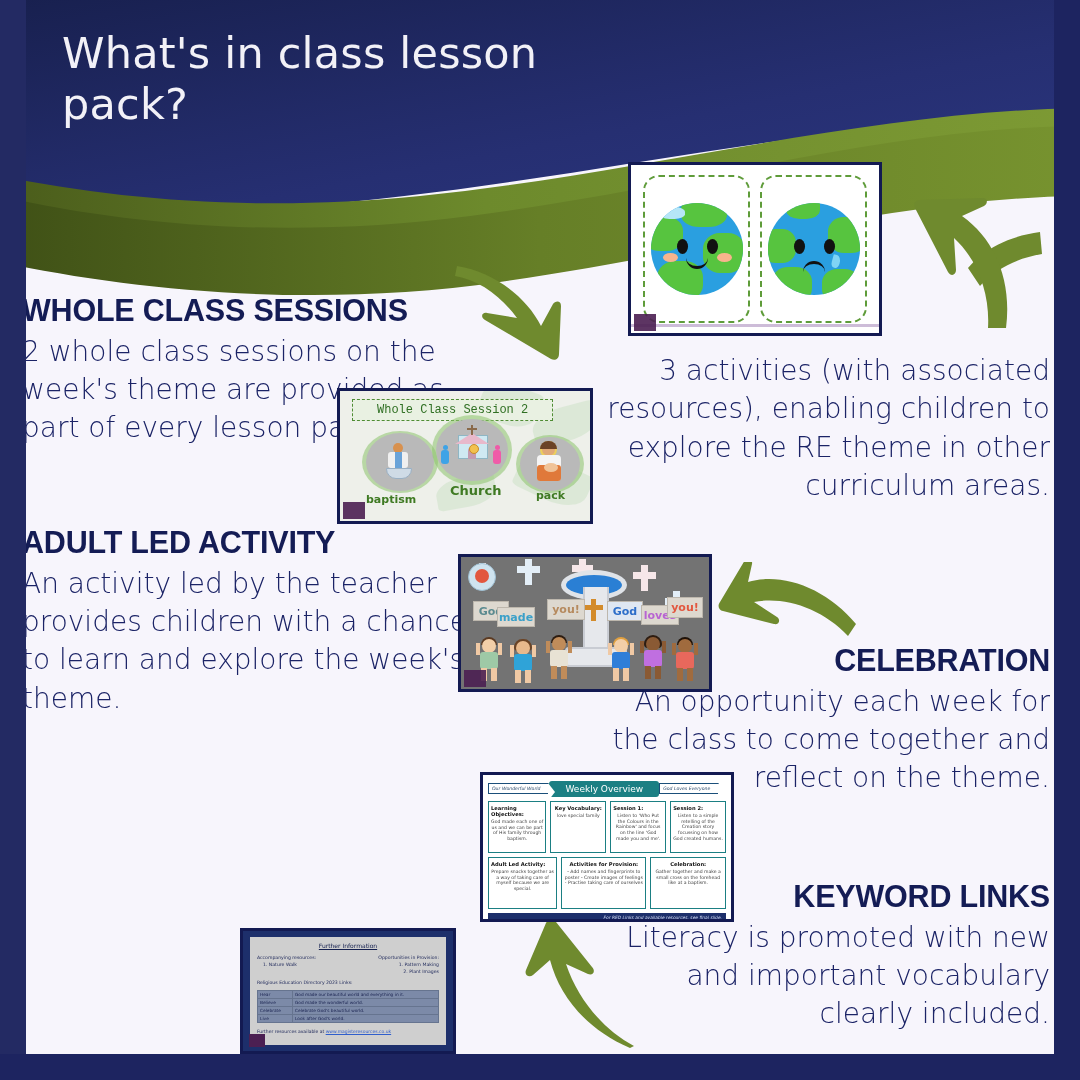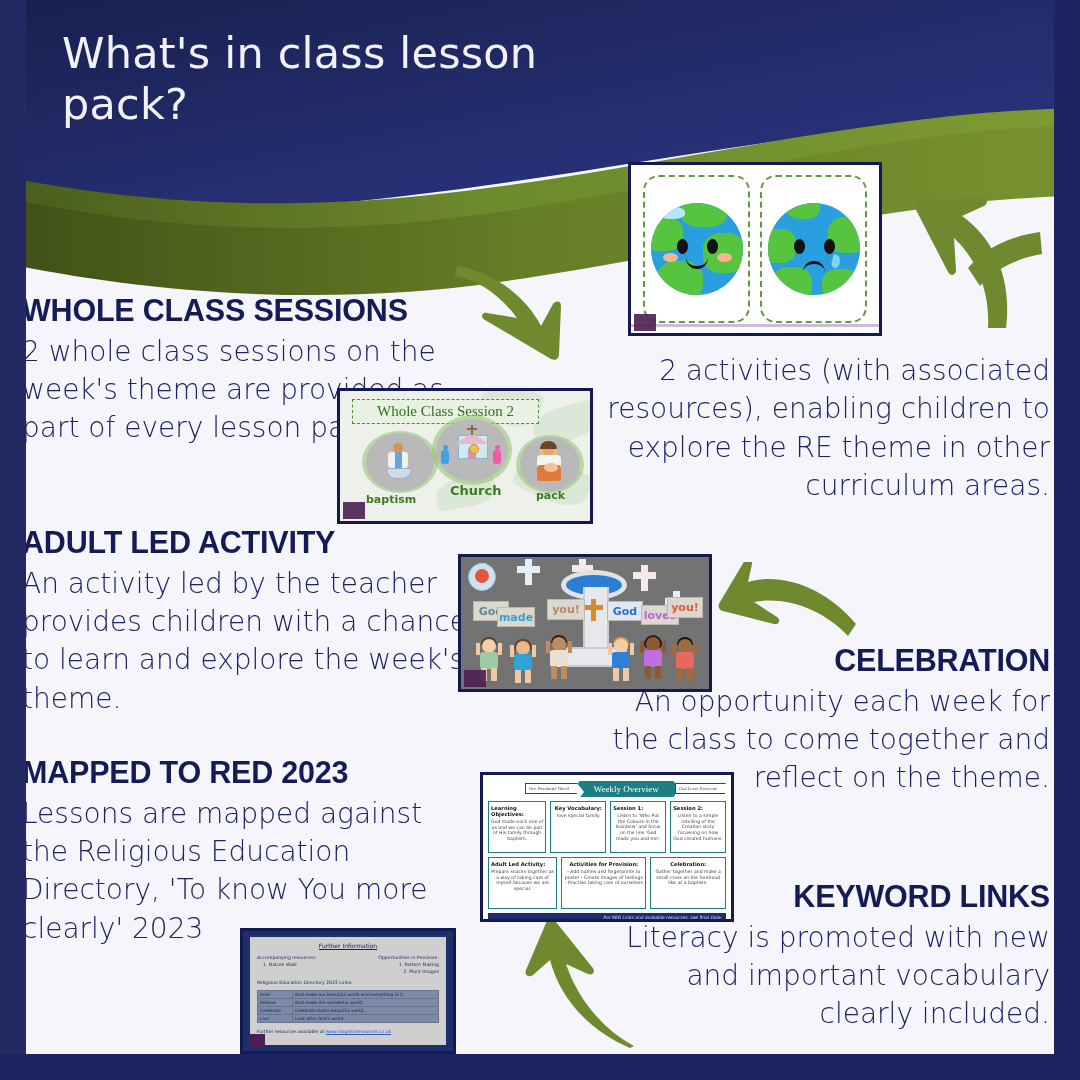--- a/index.html
+++ b/index.html
@@ -71,22 +71,22 @@
   .cheek{position:absolute;width:15px;height:9px;background:#f7b48d;border-radius:50%;}
   .mouth{position:absolute;width:22px;height:11px;border-bottom:3.5px solid #111;border-radius:0 0 22px 22px;}
   .mouth.sad{border-bottom:none;border-top:3.5px solid #111;border-radius:22px 22px 0 0;}
   .tear{position:absolute;width:8px;height:13px;background:#7fd4f5;border-radius:0 70% 50% 50%;transform:rotate(15deg);}
   .earth-bar{position:absolute;left:0;right:0;bottom:6px;height:3px;background:#cdbcd8;}
 
   
   #th-wcs{left:337px;top:388px;width:250px;height:130px;}
   .wcs-inner{position:absolute;inset:0;background:#eef0ea;}
   .wcs-leaf{position:absolute;background:#d8e6d3;border-radius:50% 10% 50% 10%;opacity:.85;}
-  .wcs-tag{position:absolute;left:12px;top:8px;padding:3px 24px;border:1.6px dashed #4f8c34;background:#e9f1e2;color:#2f6f22;font-size:15px;
-    font-family:Liberation Serif, serif;}
+  .wcs-tag{position:absolute;left:12px;top:8px;padding:3px 24px;border:1.6px dashed #4f8c34;background:#e9f1e2;color:#2f6f22;font-size:12px;
+    font-family:Liberation Mono, monospace;}
   .wcs-blob{position:absolute;border-radius:50%;background:#b9b9b9;}
   .wcs-halo{position:absolute;border-radius:50%;background:#8dc26b;opacity:.55;}
   .wcs-lbl{position:absolute;color:#3f7a23;font-weight:bold;font-size:11px;font-family:"DejaVu Sans", sans-serif;}
   .church{position:absolute;width:40px;height:34px;}
   .church .body{position:absolute;left:6px;bottom:0;width:28px;height:22px;background:#cfe9f2;border:1px solid #8fb6c4;}
   .church .roof{position:absolute;left:3px;top:8px;width:0;height:0;border-left:17px solid transparent;border-right:17px solid transparent;border-bottom:11px solid #e8b9cb;}
   .church .spire{position:absolute;left:19px;top:0;width:2px;height:10px;background:#8a6a4a;}
   .church .spire2{position:absolute;left:15px;top:3px;width:10px;height:2px;background:#8a6a4a;}
   .church .door{position:absolute;left:16px;bottom:0;width:8px;height:12px;background:#c49bb0;border-radius:4px 4px 0 0;}
   .church .win{position:absolute;left:16.5px;top:19px;width:8px;height:8px;border-radius:50%;background:#f2c14e;border:1px solid #c98b2a;}
@@ -110,21 +110,21 @@
   .kid .hair{position:absolute;left:4px;top:2px;width:16px;height:8px;border-radius:8px 8px 0 0;}
   .kid .torso{position:absolute;left:3px;top:17px;width:18px;height:17px;border-radius:3px;}
   .kid .leg{position:absolute;top:33px;width:6px;height:13px;background:#f0c9a4;}
   .kid .arm{position:absolute;top:8px;width:4px;height:12px;background:#f0c9a4;}
   .avatar{position:absolute;left:7px;top:6px;width:26px;height:26px;border-radius:50%;background:#cfe3ef;border:1.5px solid #9fc0d3;}
   .avatar:after{content:"";position:absolute;left:6px;top:5px;width:14px;height:14px;border-radius:50%;background:#e2573f;}
 
   
   #th-week{left:480px;top:772px;width:248px;height:144px;}
   .wk-inner{position:absolute;inset:0;background:#fff;padding:5px;box-sizing:border-box;font-family:"DejaVu Sans", sans-serif;}
-  .wk-top{display:flex;align-items:center;justify-content:flex-end;height:17px;font-family:Liberation Serif, serif;}
+  .wk-top{display:flex;align-items:center;justify-content:flex-start;height:17px;}
   .wk-banner{background:#1b7f83;color:#fff;font-size:9px;padding:3px 16px;border-radius:3px;}
   .wk-chip{position:relative;border:1px solid #1b4f7a;color:#2b4a6b;font-size:4.6px;padding:2px 8px 2px 3px;background:#fff;font-style:italic;}
   .wk-chip:after{content:"";position:absolute;right:-7px;top:-1px;width:0;height:0;border-top:9px solid transparent;border-bottom:9px solid transparent;border-left:7px solid #fff;}
   .wk-row{display:flex;gap:4px;margin-top:4px;}
   .wk-cell{border:1px solid #1b7f83;padding:3px 2px;box-sizing:border-box;text-align:center;min-height:52px;}
   .wk-cell b{display:block;font-size:5.2px;color:#111;margin-bottom:2px;}
   .wk-cell span{display:block;font-size:4.6px;color:#444;line-height:1.25;}
   .wk-cell.l b{text-align:left;}
   .wk-foot{margin-top:4px;background:#1d2f6b;color:#cfd6ef;font-size:4.4px;text-align:right;padding:2px 4px;font-style:italic;}
 
@@ -182,27 +182,23 @@
   <div class="block left-col" id="blk-whole">
     <div class="b-head">WHOLE CLASS SESSIONS</div>
     <div class="b-body">2 whole class sessions on the week's theme are provided as part of every lesson pack.</div>
   </div>
 
   <div class="block left-col" id="blk-adult">
     <div class="b-head">ADULT LED ACTIVITY</div>
     <div class="b-body">An activity led by the teacher provides children with a chance to learn and explore the week's theme.</div>
   </div>
 
-  <div class="block left-col" id="blk-mapped">
-    <div class="b-head">MAPPED TO RED 2023</div>
-    <div class="b-body">Lessons are mapped against the Religious Education Directory, 'To know You more clearly' 2023</div>
-  </div>
 
   <div class="block right-col" id="blk-activities">
-    <div class="b-body">2 activities (with associated resources), enabling children to explore the RE theme in other curriculum areas.</div>
+    <div class="b-body">3 activities (with associated resources), enabling children to explore the RE theme in other curriculum areas.</div>
   </div>
 
   <div class="block right-col" id="blk-celebration">
     <div class="b-head">CELEBRATION</div>
     <div class="b-body">An opportunity each week for the class to come together and reflect on the theme.</div>
   </div>
 
   <div class="block right-col" id="blk-keyword">
     <div class="b-head">KEYWORD LINKS</div>
     <div class="b-body">Literacy is promoted with new and important vocabulary clearly included.</div>

